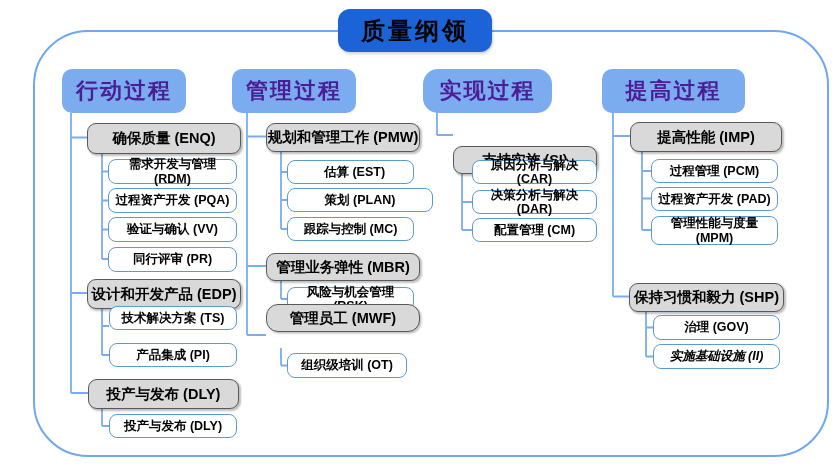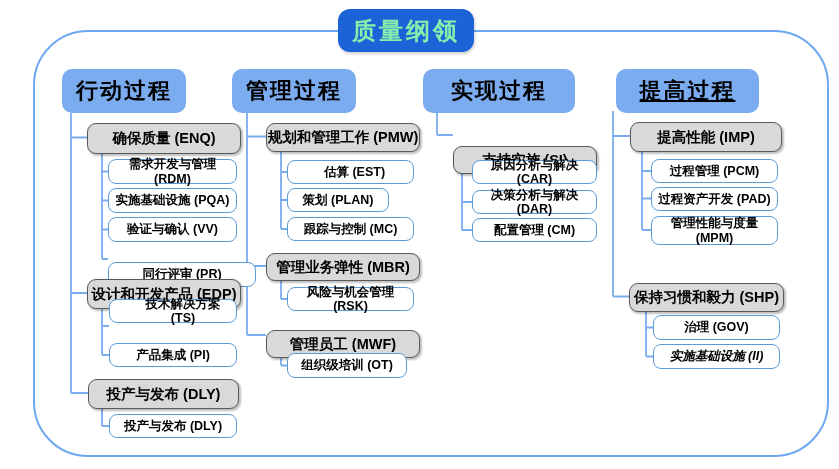--- a/index.html
+++ b/index.html
@@ -11,27 +11,27 @@
     --connector:#7cacf0;
     --frame-border:#6ea8f0;
   }
   html,body{margin:0;padding:0;background:#ffffff;}
   body{font-family:"Liberation Sans","DejaVu Sans",sans-serif;}
   .canvas{position:relative;width:839px;height:469px;background:#ffffff;overflow:hidden;}
   .frame{position:absolute;left:33px;top:30px;width:792px;height:423px;
          border:2px solid var(--frame-border);border-radius:55px;background:transparent;}
   .connectors{position:absolute;left:0;top:0;width:839px;height:469px;}
   .connectors path{stroke:var(--connector);stroke-width:1.8;fill:none;}
-  .title-box{position:absolute;left:338px;top:9px;width:136px;height:43px;
-             background:var(--title-bg);border-radius:12px;color:#86efac;
+  .title-box{position:absolute;left:338px;top:9px;width:154px;height:43px;
+             background:var(--title-bg);border-radius:12px;color:#000000;
              font-size:24px;font-weight:bold;letter-spacing:3px;
              display:flex;align-items:center;justify-content:center;
              box-shadow:1px 2px 3px rgba(0,0,0,0.18);}
   .col-header{position:absolute;height:44px;background:var(--header-bg);
-              border-radius:10px;color:#000000;font-size:22px;font-weight:bold;
+              border-radius:10px;color:#4c1d95;font-size:22px;font-weight:bold;
               letter-spacing:2px;display:flex;align-items:center;justify-content:center;}
   .group-box{position:absolute;background:var(--group-bg);
              border:1.6px solid var(--group-border);border-radius:9px;
              color:#000000;font-size:14.5px;font-weight:bold;
              display:flex;align-items:center;justify-content:center;
              box-shadow:1.5px 1.5px 2px rgba(0,0,0,0.25);}
   .child-box{position:absolute;background:#ffffff;
              border:1.5px solid var(--child-border);border-radius:8px;
              color:#000000;font-size:12.5px;font-weight:bold;text-align:center;
              line-height:1.15;display:flex;align-items:center;justify-content:center;
@@ -61,41 +61,41 @@
 
     <path d="M613 111 V296.5 M613 136 H630 M613 296.5 H629"></path>
     <path d="M642 150 V230 M642 171 H651 M642 198.5 H651 M642 230 H651"></path>
     <path d="M646 310 V356.5 M646 327.5 H653 M646 356.5 H653"></path>
   </svg>
 
   <div class="title-box">质量纲领</div>
 
   <div class="col-header" style="left:62px;top:69px;width:124px;">行动过程</div>
   <div class="col-header" style="left:232px;top:69px;width:124px;">管理过程</div>
-  <div class="col-header" style="left:423px;top:69px;width:152px;">实现过程</div>
-  <div class="col-header" style="left:616px;top:69px;width:143px;text-decoration:underline;">提高过程</div>
+  <div class="col-header" style="left:423px;top:69px;width:129px;border-radius:15px;">实现过程</div>
+  <div class="col-header" style="left:602px;top:69px;width:143px;">提高过程</div>
 
   <div class="group-box" style="left:87px;top:123px;width:152px;height:29px;">确保质量 (ENQ)</div>
   <div class="child-box" style="left:108px;top:159px;width:129px;height:25px;">需求开发与管理 (RDM)</div>
-  <div class="child-box" style="left:108px;top:188px;width:129px;height:25px;">实施基础设施 (PQA)</div>
+  <div class="child-box" style="left:108px;top:188px;width:129px;height:25px;">过程资产开发 (PQA)</div>
   <div class="child-box" style="left:108px;top:217px;width:129px;height:25px;">验证与确认 (VV)</div>
-  <div class="child-box" style="left:108px;top:247px;width:148px;height:25px;margin-top:15px;">同行评审 (PR)</div>
+  <div class="child-box" style="left:108px;top:247px;width:129px;height:25px;">同行评审 (PR)</div>
   <div class="group-box" style="left:87px;top:279px;width:152px;height:28px;">设计和开发产品 (EDP)</div>
-  <div class="child-box" style="left:109px;top:299px;width:128px;height:24px;padding-left:24px;">技术解决方案 (TS)</div>
+  <div class="child-box" style="left:109px;top:306px;width:128px;height:24px;">技术解决方案 (TS)</div>
   <div class="child-box" style="left:109px;top:343px;width:128px;height:24px;">产品集成 (PI)</div>
   <div class="group-box" style="left:88px;top:379px;width:149px;height:28px;">投产与发布 (DLY)</div>
   <div class="child-box" style="left:109px;top:414px;width:128px;height:24px;">投产与发布 (DLY)</div>
 
   <div class="group-box" style="left:266px;top:123px;width:152px;height:27px;">规划和管理工作 (PMW)</div>
   <div class="child-box" style="left:287px;top:160px;width:127px;height:24px;padding-left:12px;">估算 (EST)</div>
-  <div class="child-box" style="left:287px;top:188px;width:102px;height:24px;">策划 (PLAN)</div>
+  <div class="child-box" style="left:287px;top:188px;width:146px;height:24px;">策划 (PLAN)</div>
   <div class="child-box" style="left:287px;top:217px;width:127px;height:24px;">跟踪与控制 (MC)</div>
   <div class="group-box" style="left:266px;top:253px;width:152px;height:26px;">管理业务弹性 (MBR)</div>
   <div class="child-box" style="left:287px;top:287px;width:127px;height:24px;">风险与机会管理 (RSK)</div>
-  <div class="group-box" style="left:266px;top:330px;width:152px;height:26px;">管理员工 (MWF)</div>
+  <div class="group-box" style="left:266px;top:304px;width:152px;height:26px;border-radius:12px;">管理员工 (MWF)</div>
   <div class="child-box" style="left:287px;top:353px;width:120px;height:25px;">组织级培训 (OT)</div>
 
   <div class="group-box" style="left:453px;top:122px;width:142px;height:26px;margin-top:24px;">支持实施 (SI)</div>
   <div class="child-box" style="left:472px;top:160px;width:125px;height:24px;">原因分析与解决 (CAR)</div>
   <div class="child-box" style="left:472px;top:190px;width:125px;height:24px;">决策分析与解决 (DAR)</div>
   <div class="child-box" style="left:472px;top:218px;width:125px;height:24px;">配置管理 (CM)</div>
 
   <div class="group-box" style="left:630px;top:122px;width:150px;height:28px;">提高性能 (IMP)</div>
   <div class="child-box" style="left:651px;top:159px;width:127px;height:24px;">过程管理 (PCM)</div>
   <div class="child-box" style="left:651px;top:187px;width:127px;height:24px;">过程资产开发 (PAD)</div>

